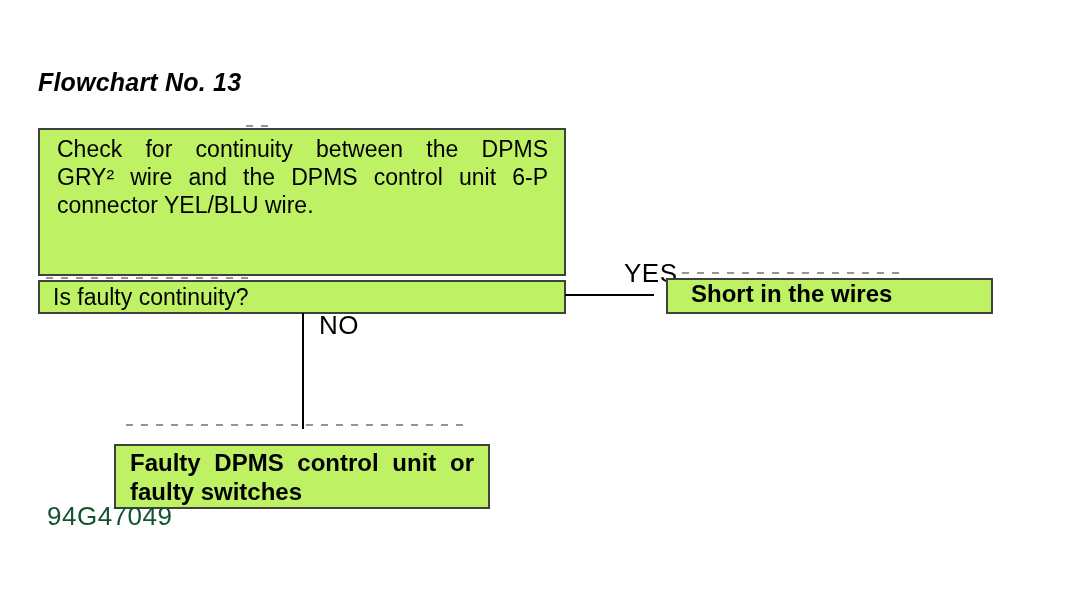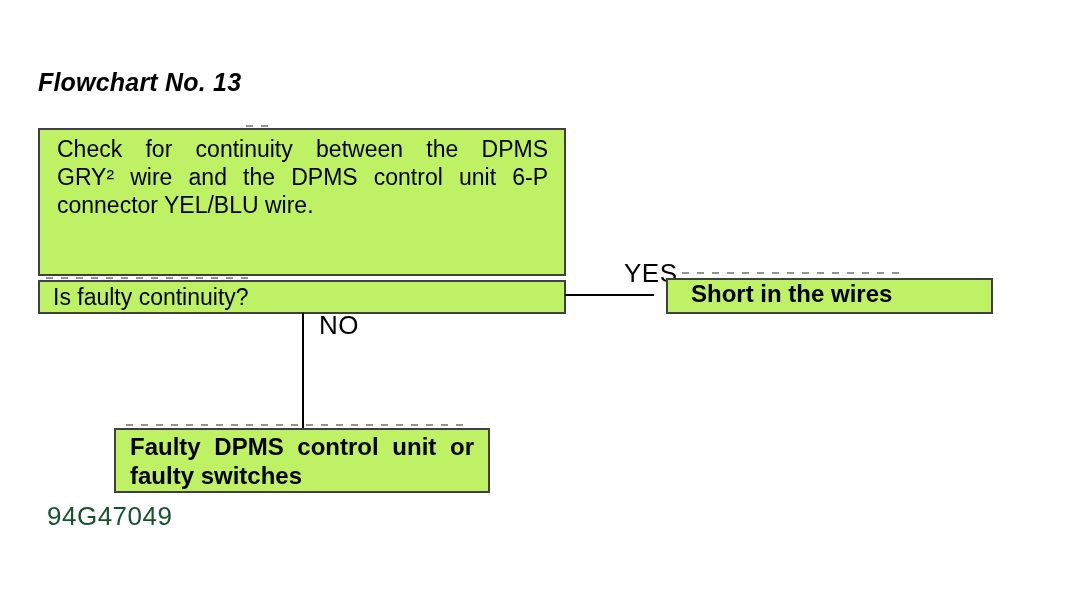--- a/index.html
+++ b/index.html
@@ -68,21 +68,21 @@
     width: 327px;
     height: 36px;
     display: flex;
     align-items: flex-start;
     padding-left: 23px;
     font-size: 24px;
     font-weight: bold;
   }
   .result-box {
     left: 114px;
-    top: 428px;
+    top: 444px;
     width: 376px;
     height: 65px;
     padding: 2px 14px 0 14px;
   }
   .result-box .jline,
   .result-box .lline {
     font-size: 24px;
     font-weight: bold;
     line-height: 29px;
   }

